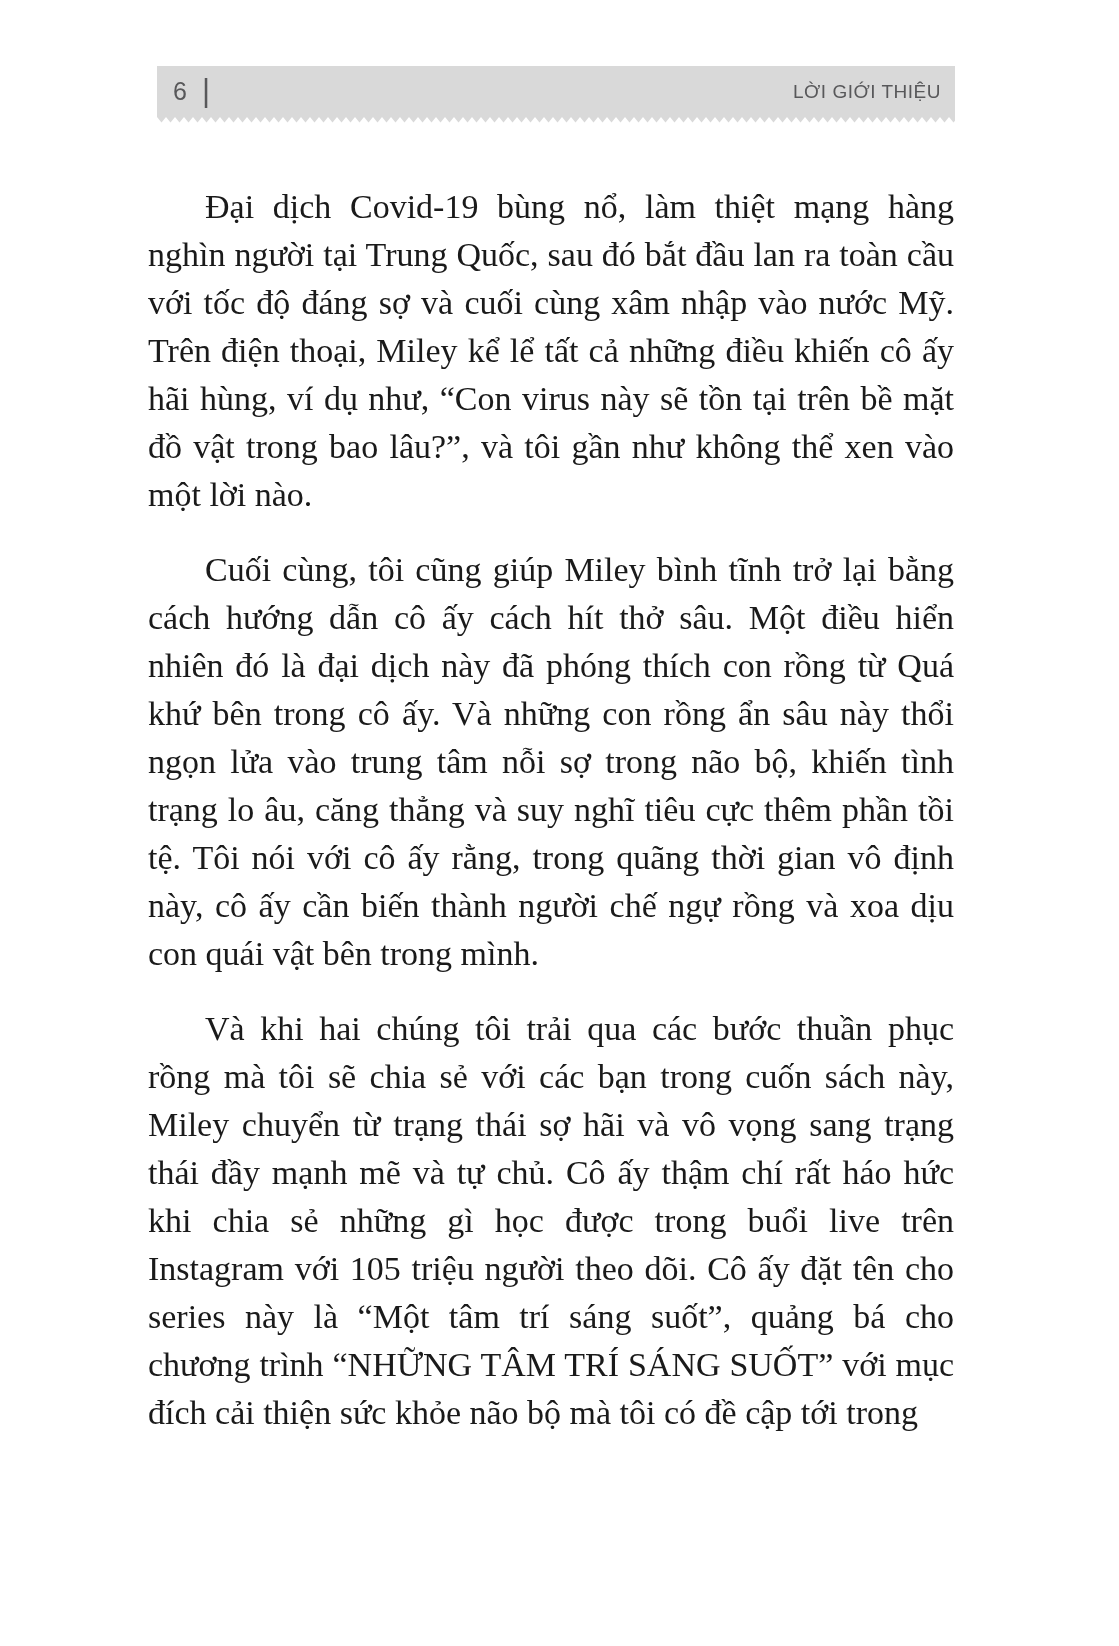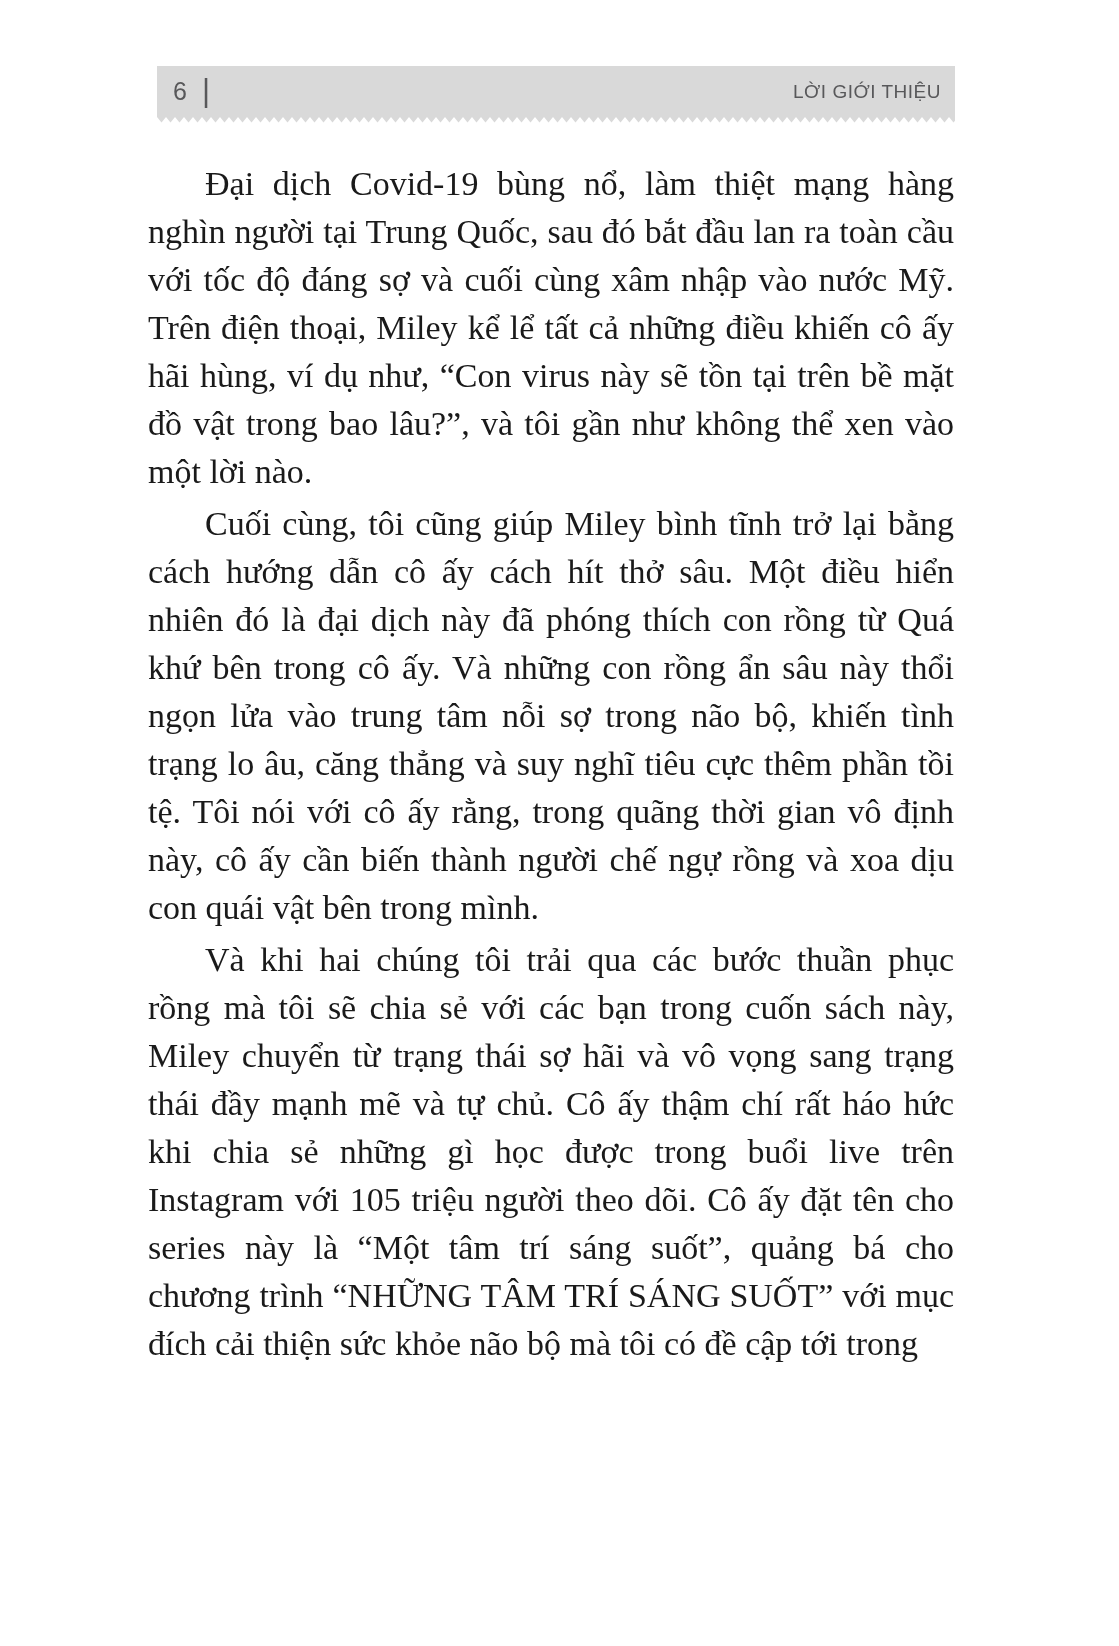--- a/index.html
+++ b/index.html
@@ -73,21 +73,21 @@
   .article p {
     margin: 0;
     font-size: 34px;
     line-height: 48px;
     color: #1a1a1a;
     text-align: justify;
     text-justify: inter-word;
   }
   .article p.indent {
     text-indent: 57px;
-    margin-top: 4px;
+    margin-top: 27px;
   }
 </style>
 </head>
 <body>
 
 <div class="page">
 
   <div class="header-bar">
     <span class="pagenum-group">
       <span class="page-number">6</span>

